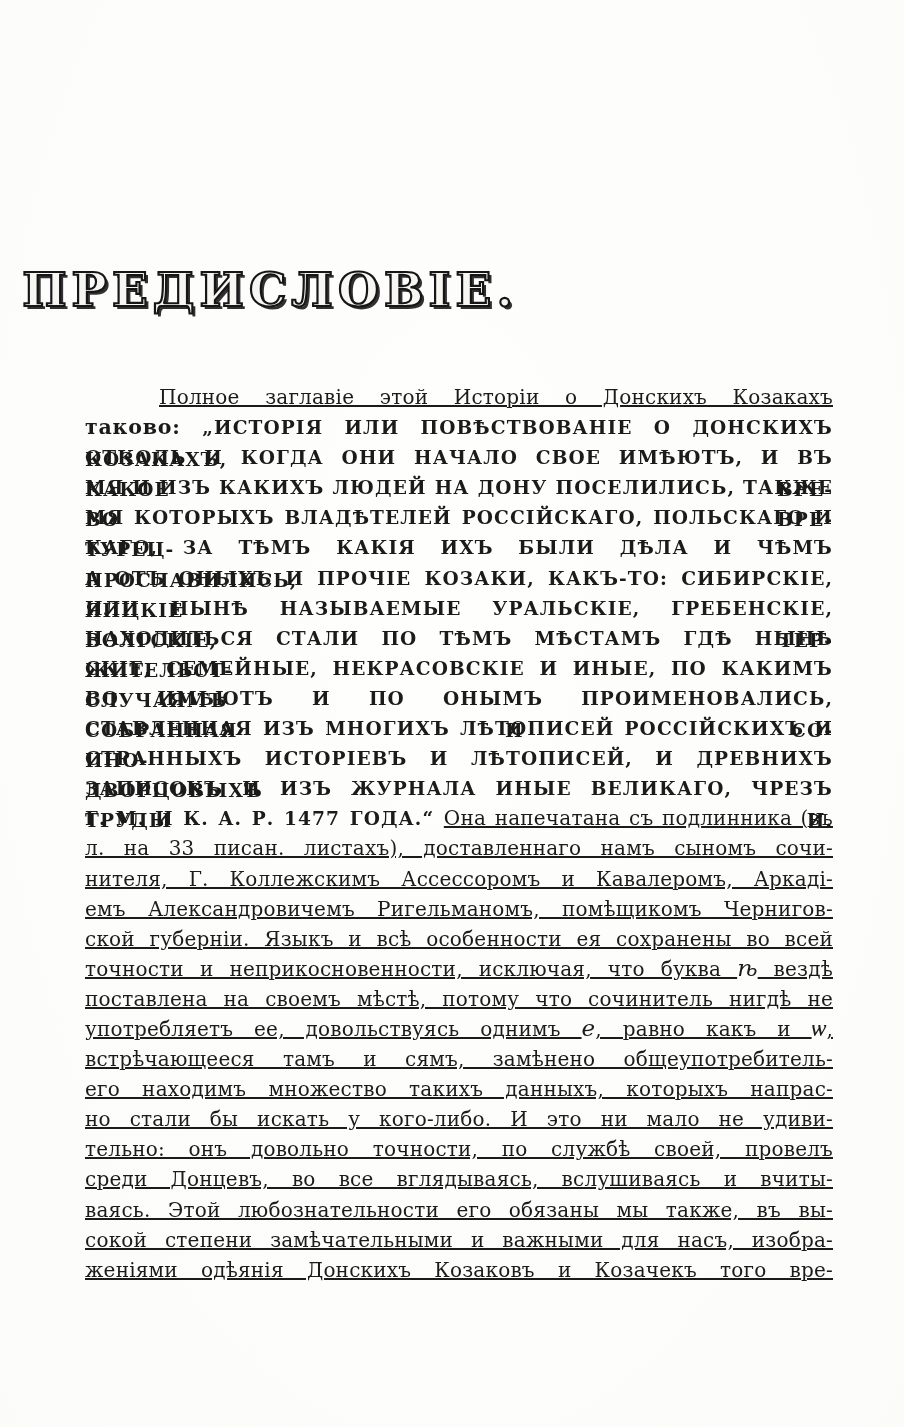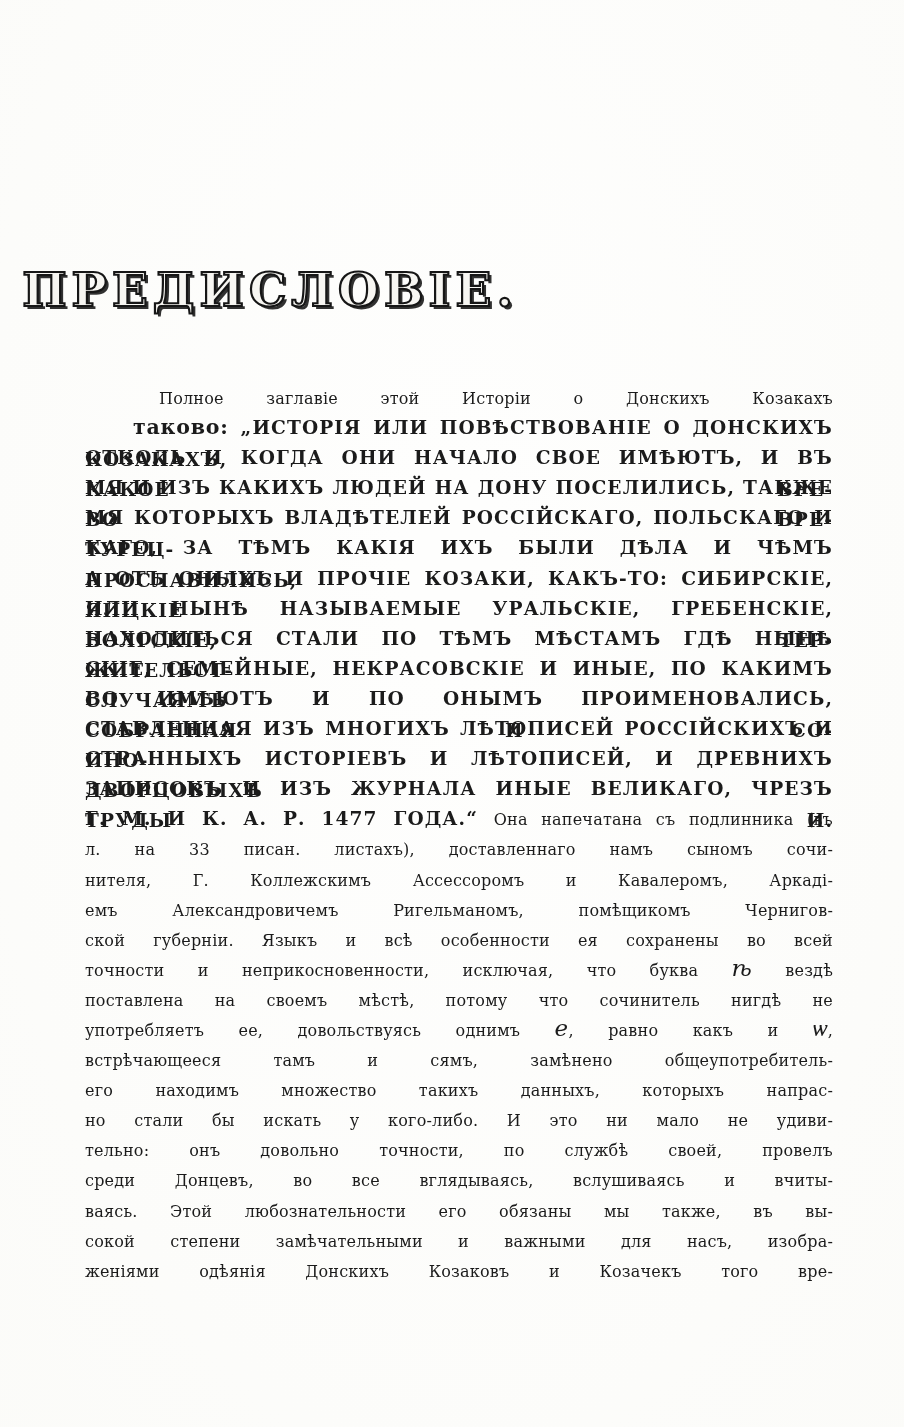--- a/index.html
+++ b/index.html
@@ -46,35 +46,35 @@
     white-space: normal;
     font-size: 23px;
     letter-spacing: 0.2px;
   }
   .line.indent {
     padding-left: 74px;
     width: 674px;
   }
   .seg-normal {
     font-family: "DejaVu Serif", serif;
-    font-size: 16px;
+    font-size: 20px;
     font-weight: 400;
+    text-decoration: underline;
   }
   .seg-caps {
     font-family: "DejaVu Serif", serif;
     font-size: 18.6px;
     font-weight: 700;
     letter-spacing: 1.1px;
   }
   .seg-lead {
     font-family: "DejaVu Serif", serif;
     font-size: 20.5px;
     font-weight: 700;
     letter-spacing: 0.8px;
-    margin-left: 48px;
   }
   .seg-italic {
     font-family: "DejaVu Serif", serif;
     font-size: 23px;
     font-style: italic;
     font-weight: 400;
   }
 </style>
 </head>
 <body>

